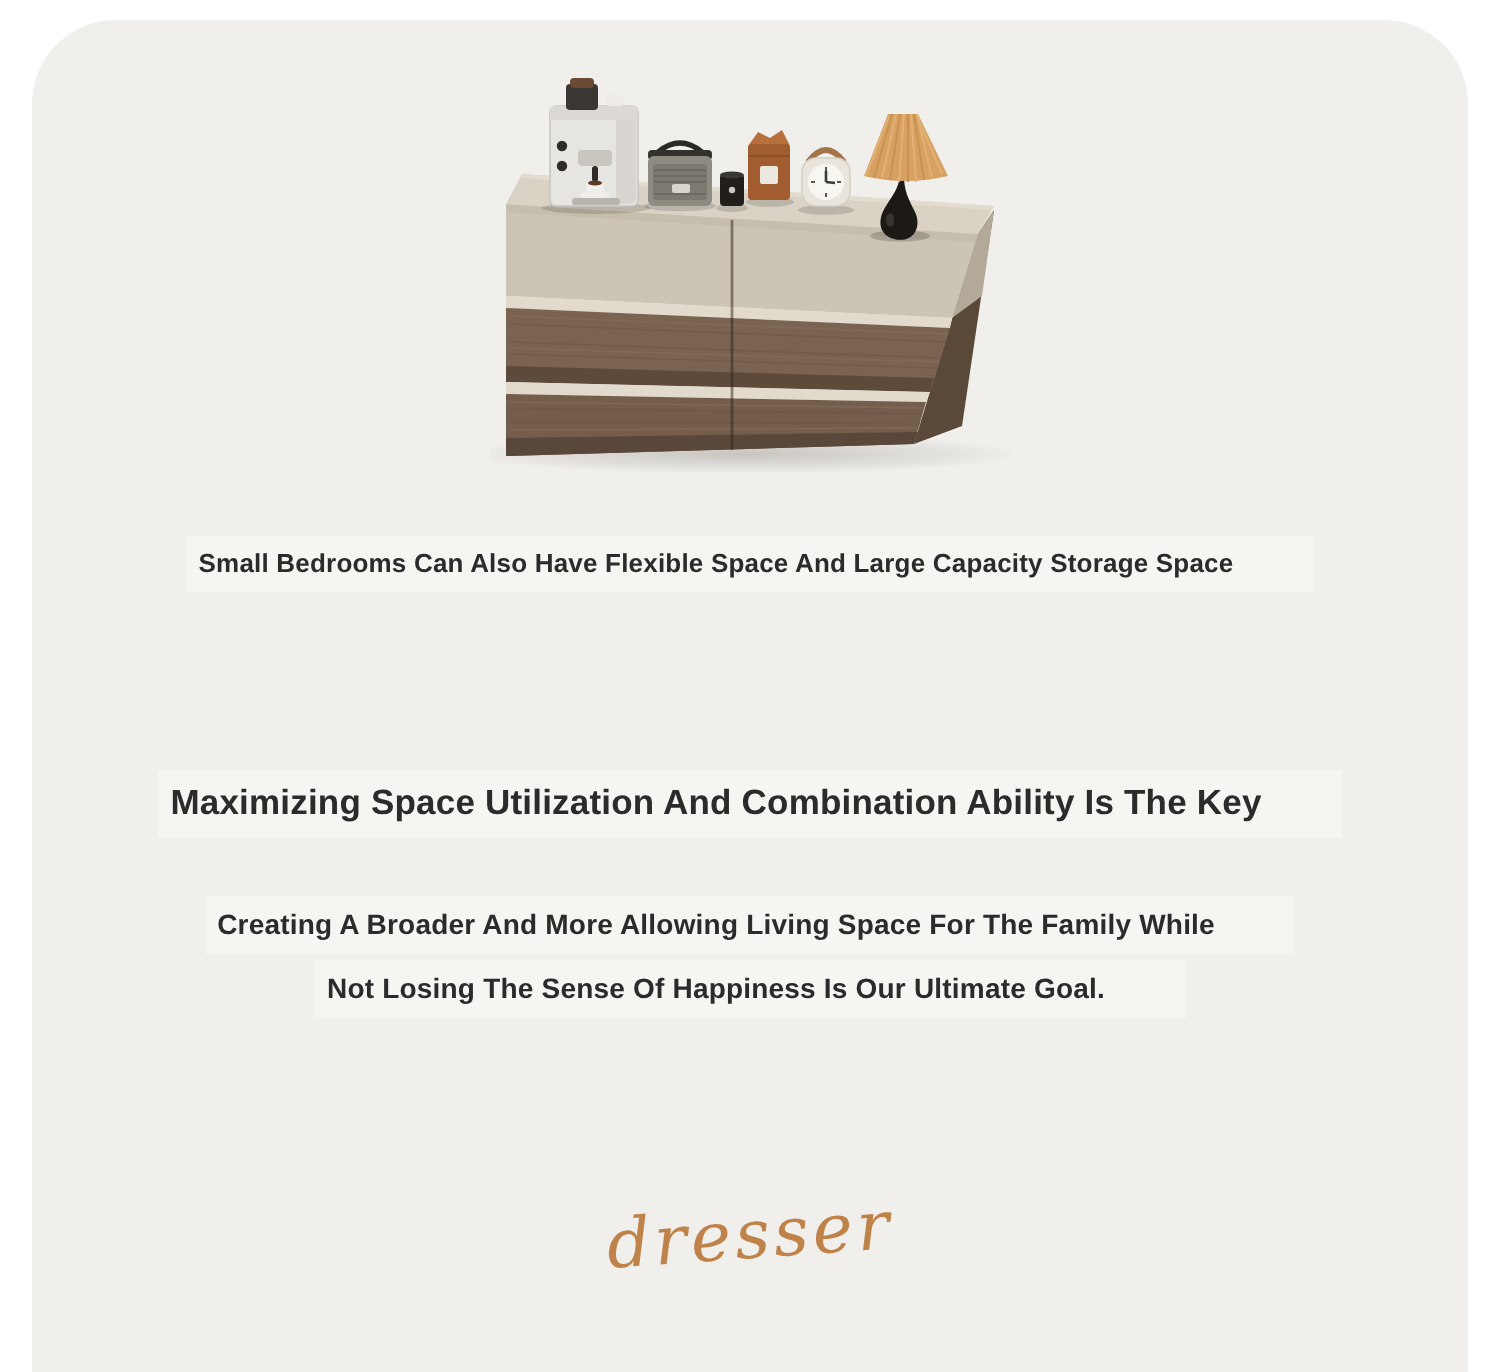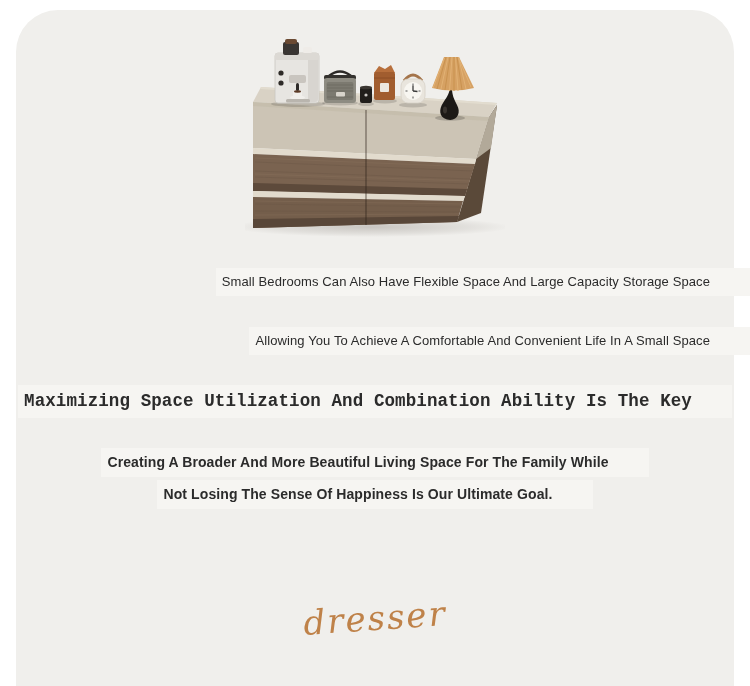--- a/index.html
+++ b/index.html
@@ -15,26 +15,26 @@
   .hero{
     position:absolute;left:245px;top:25px;width:260px;height:215px;
   }
   .copy-line{
     position:absolute;left:0;width:750px;text-align:center;color:#2b2b2b;
   }
   .copy-line .band{
     display:inline-block;background:#f6f5f2;
     padding:6px 40px 7px 6px;white-space:nowrap;
   }
-  .line-small{font-size:13px;font-weight:400;letter-spacing:.1px;text-align:right;}
+  .line-small{font-size:13px;font-weight:700;letter-spacing:.1px;}
   .line-big{font-size:17.5px;font-weight:700;letter-spacing:.1px;}
   .line-med{font-size:14px;font-weight:600;letter-spacing:.1px;}
   .line-1{top:268px;}
   .line-2{top:327px;}
-  .line-3{top:385px;font-family:Liberation Mono, monospace;}
+  .line-3{top:385px;}
   .line-4{top:448px;}
   .line-5{top:480px;}
   .signature{
     position:absolute;left:0;top:598px;width:750px;text-align:center;
     font-family:"DejaVu Serif",serif;font-style:italic;font-weight:400;
     font-size:34px;letter-spacing:2px;color:#bf8249;
     transform:rotate(-4deg);
   }
 </style>
 </head>
@@ -176,28 +176,25 @@
           <line x1="213.5" y1="32" x2="221" y2="64"></line>
           <line x1="214" y1="34" x2="226" y2="62"></line>
         </g>
       </g>
     </svg>
   </div>
 
   <div class="copy-line line-small line-1">
     <span class="band">Small Bedrooms Can Also Have Flexible Space And Large Capacity Storage Space</span>
   </div>
-  <div class="copy-line line-small line-2">
-    <span class="band">Allowing You To Achieve A Comfortable And Convenient Life In A Small Space</span>
-  </div>
   <div class="copy-line line-big line-3">
     <span class="band">Maximizing Space Utilization And Combination Ability Is The Key</span>
   </div>
   <div class="copy-line line-med line-4">
-    <span class="band">Creating A Broader And More Beautiful Living Space For The Family While</span>
+    <span class="band">Creating A Broader And More Allowing Living Space For The Family While</span>
   </div>
   <div class="copy-line line-med line-5">
     <span class="band">Not Losing The Sense Of Happiness Is Our Ultimate Goal.</span>
   </div>
 
   <div class="signature">dresser</div>
 
 </div>
 
 </body></html>

